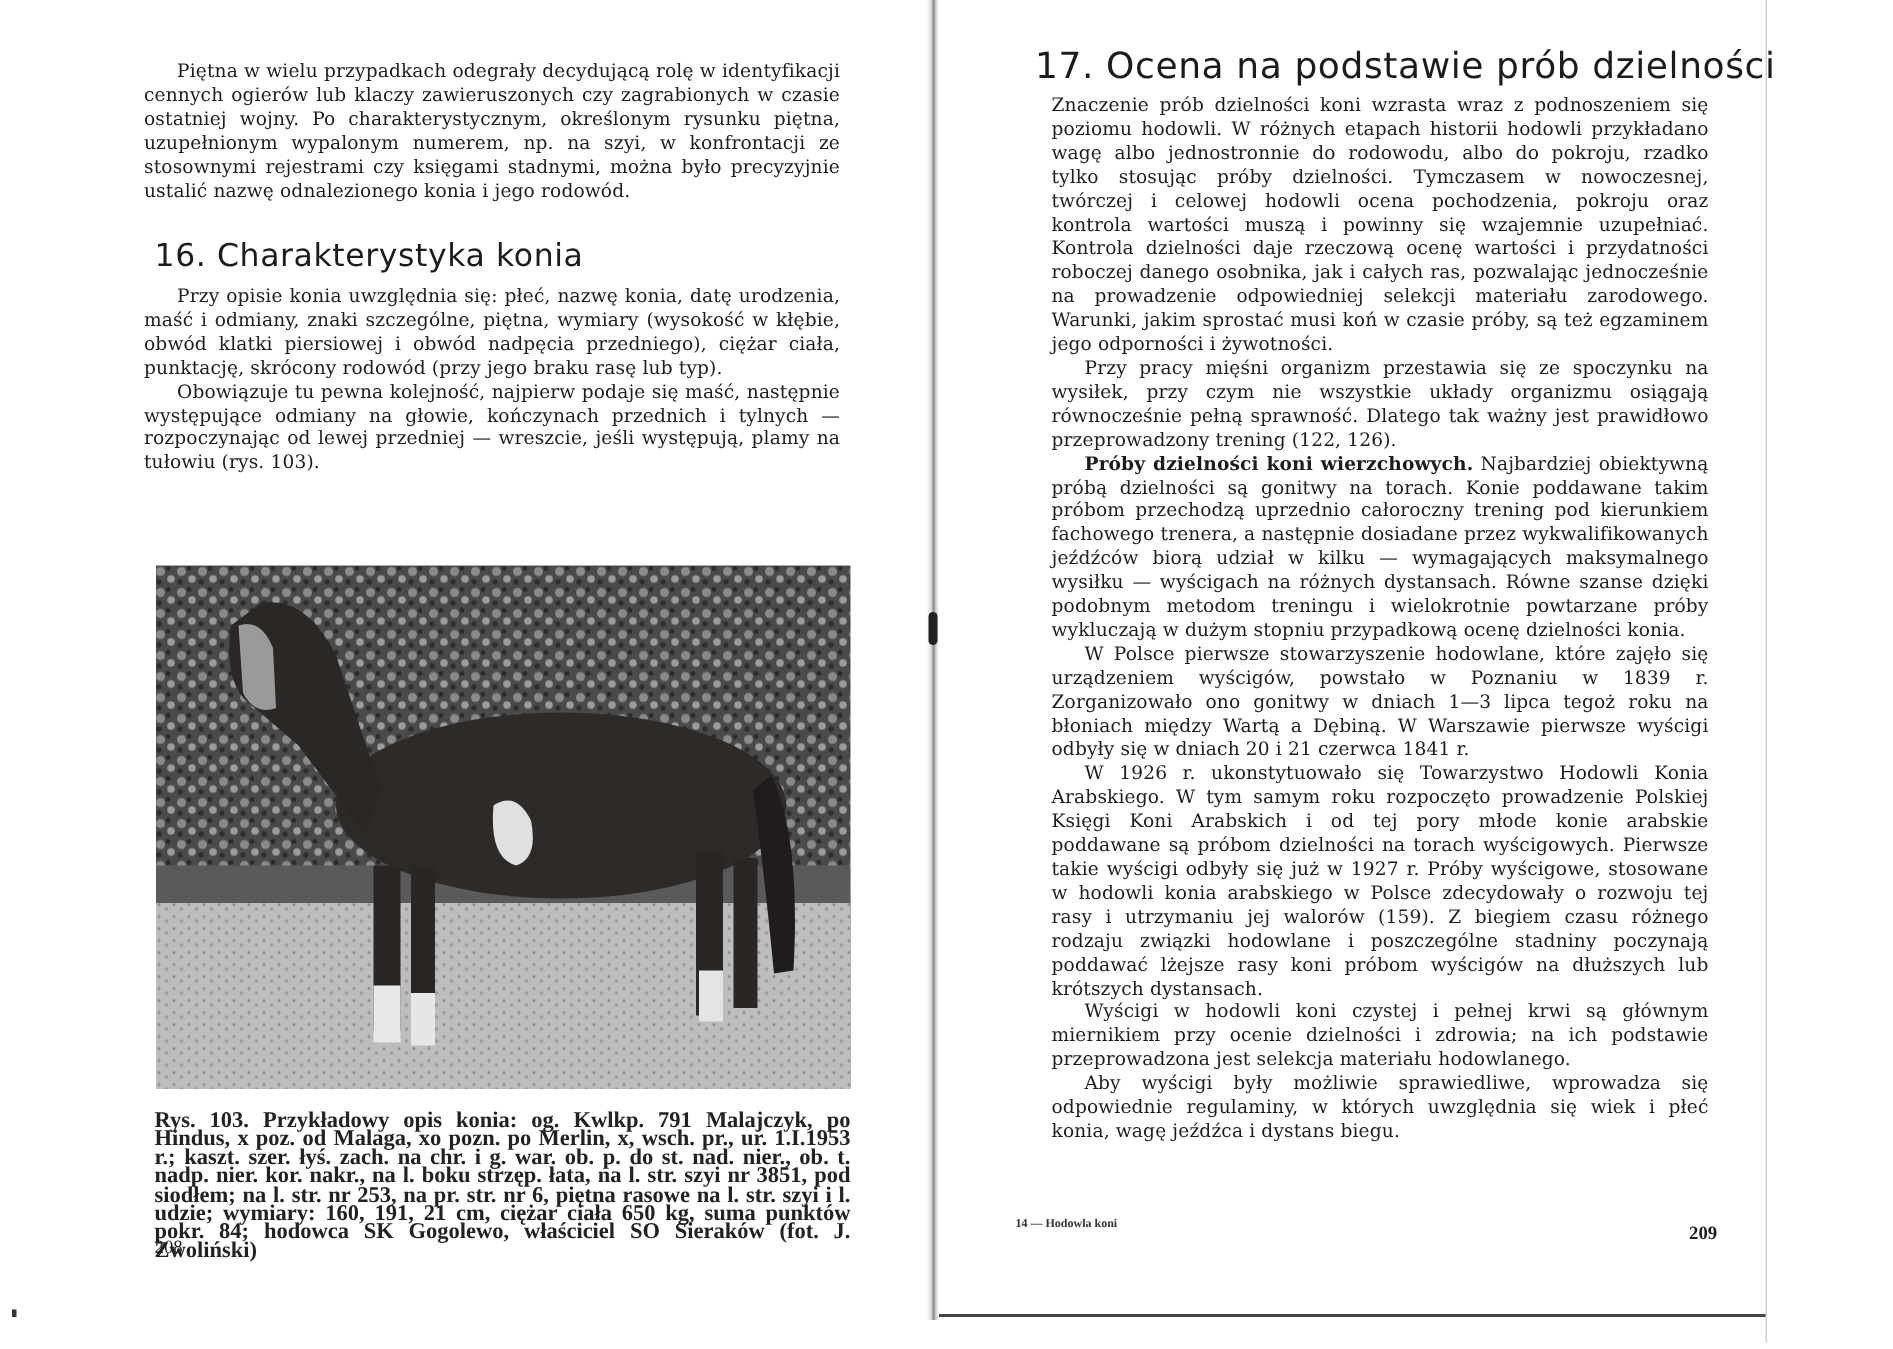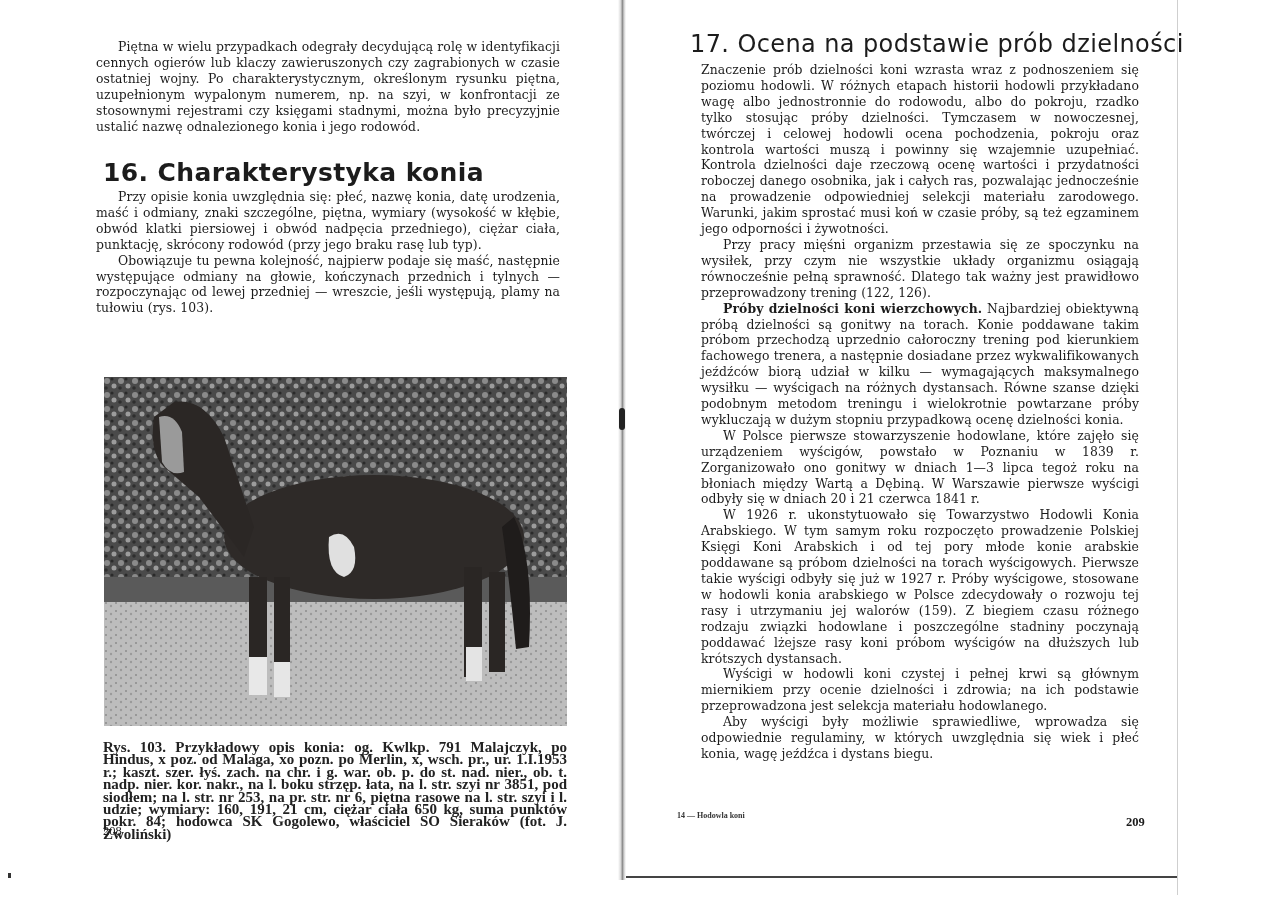--- a/index.html
+++ b/index.html
@@ -34,21 +34,21 @@
 
   p {
     margin:0; font-size:12.4px; line-height:15.9px; text-align:justify;
     letter-spacing:0.1px;
   }
   p.indent { text-indent:22px; }
   h2 {
     margin:0; font-family:"DejaVu Sans", "Liberation Sans", sans-serif;
     font-weight:normal; letter-spacing:0.4px;
   }
-  .h16 { position:absolute; left:103px; top:158px; font-size:25px;font-weight:bold; }
+  .h16 { position:absolute; left:103px; top:158px; font-size:21px; }
   .h17 { position:absolute; left:690px; top:30px; font-size:24px; }
 
   .photo {
     position:absolute; left:104px; top:377px; width:463px; height:349px;
     overflow:hidden; background:#6f6f6f;
   }
   .photo svg { display:block; }
 
   .caption {
     position:absolute; left:103px; top:741px; width:464px;

